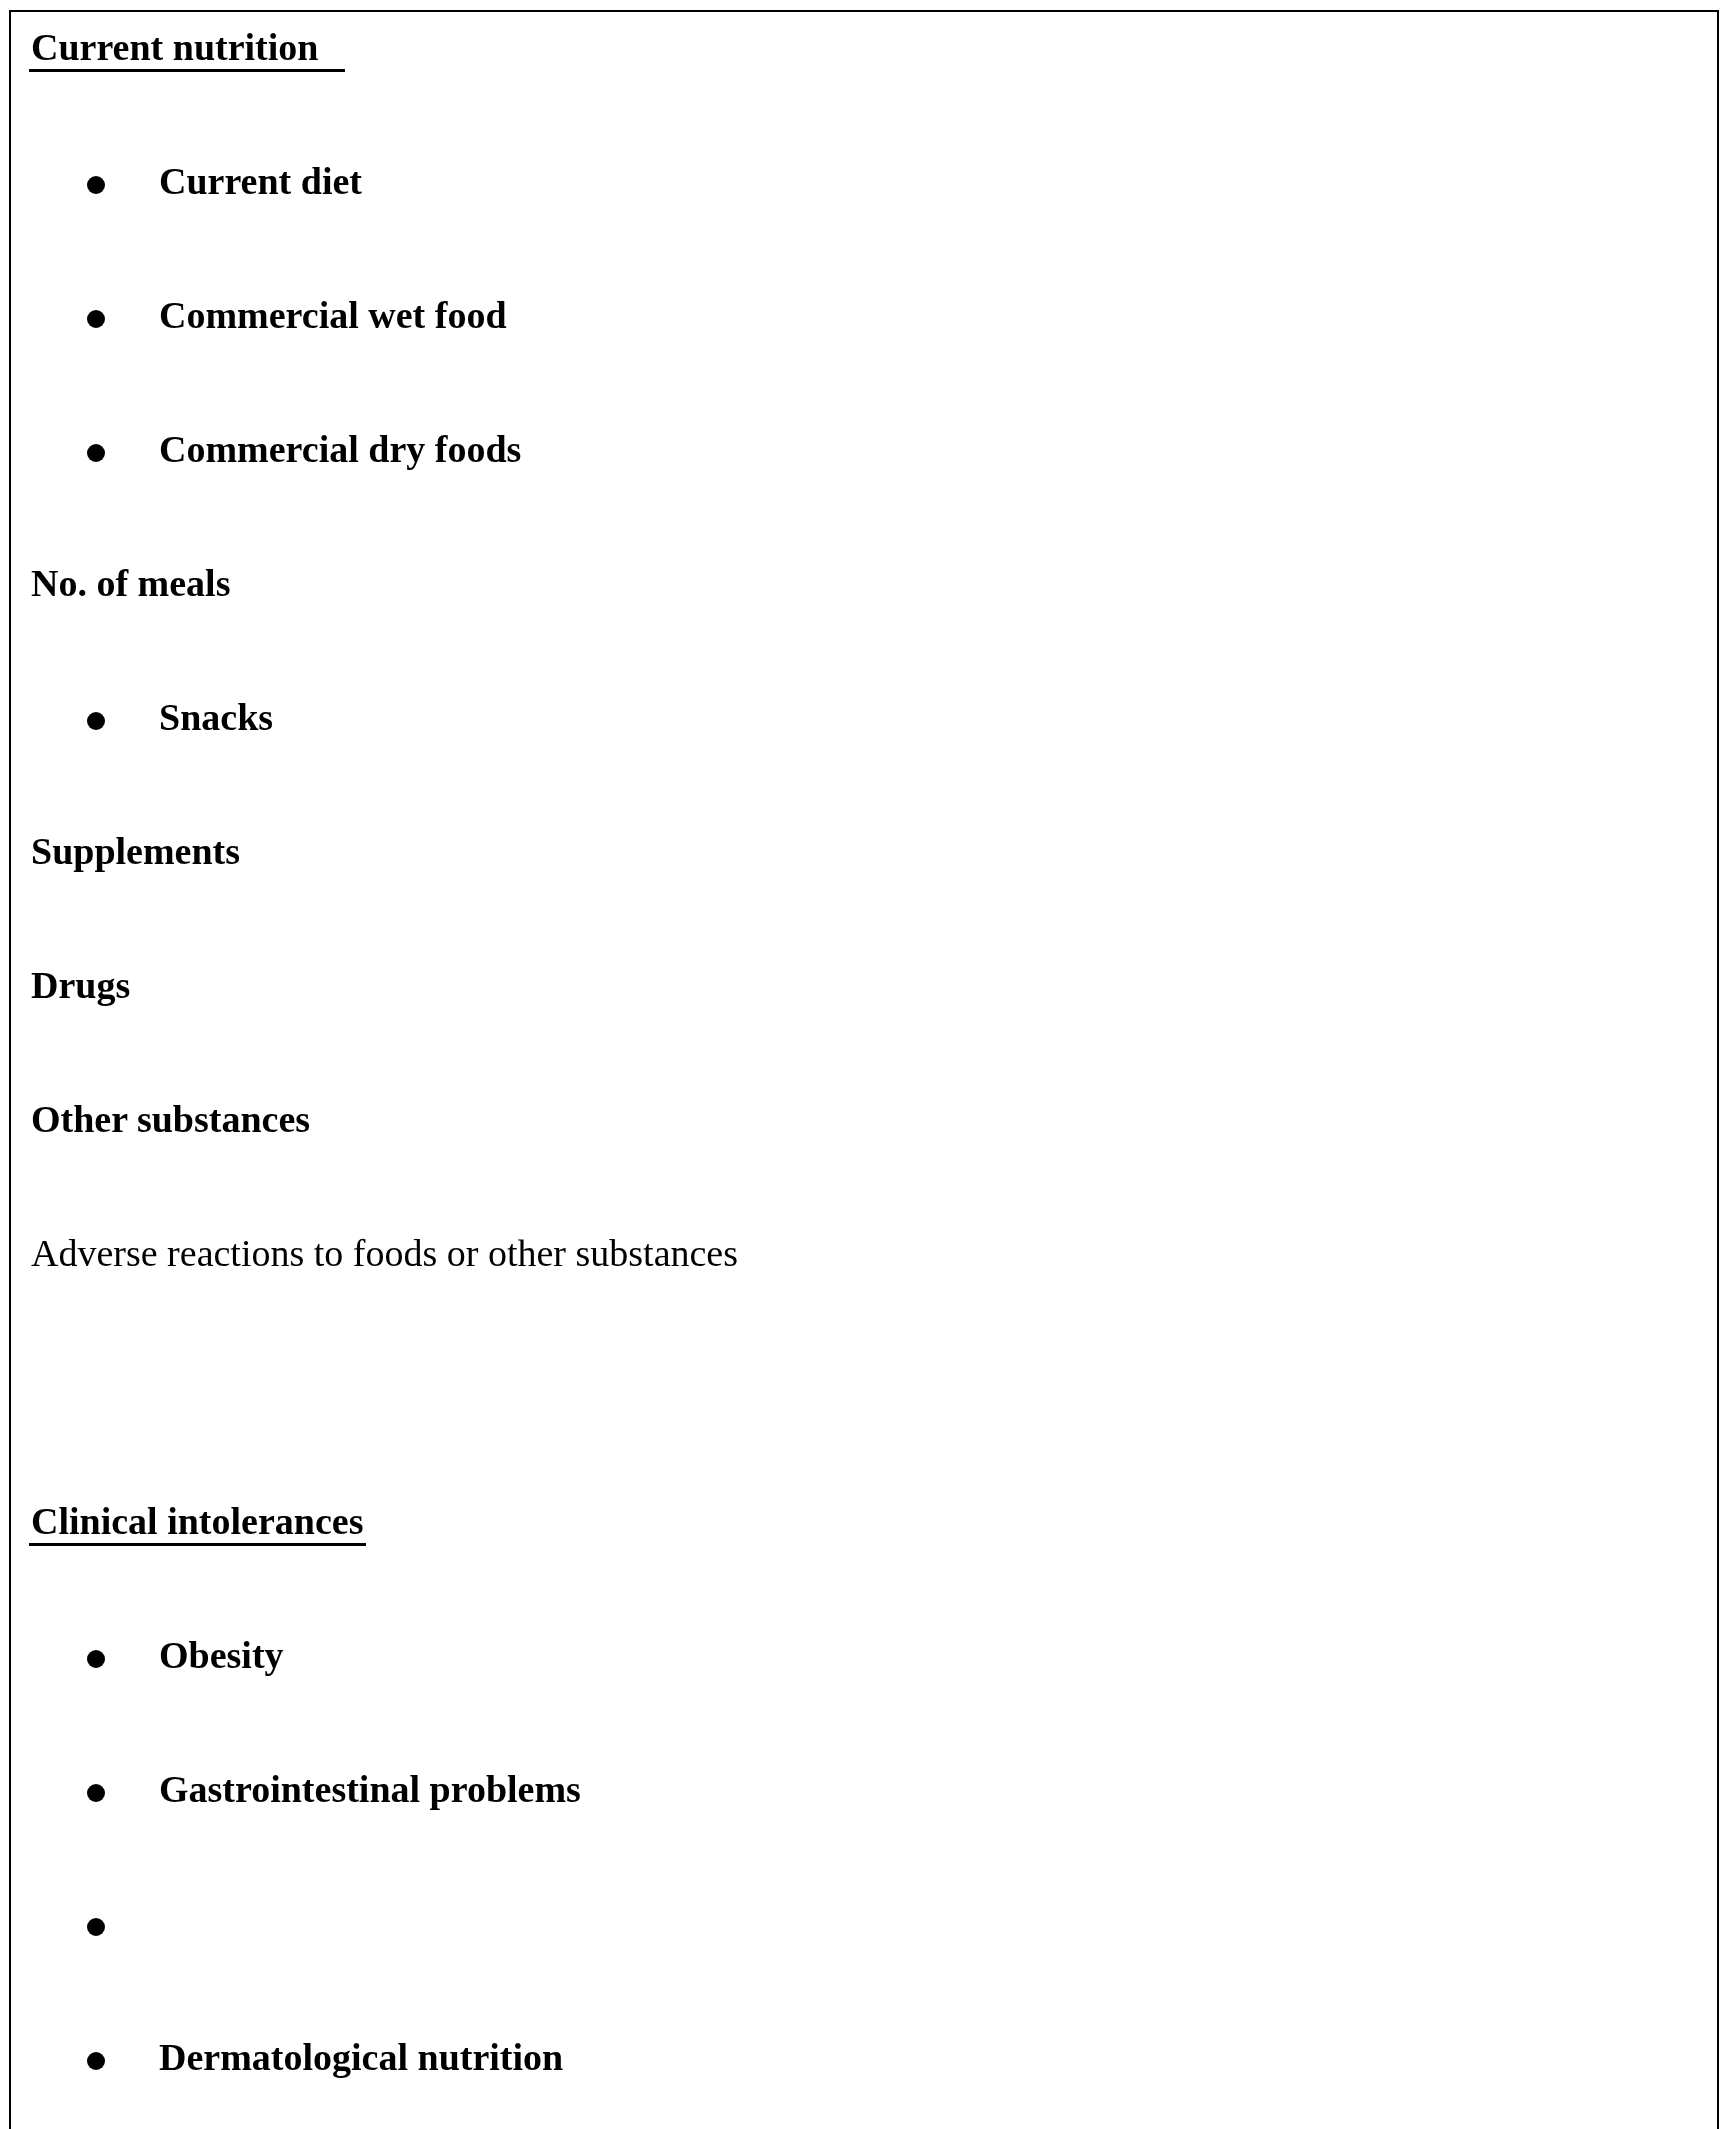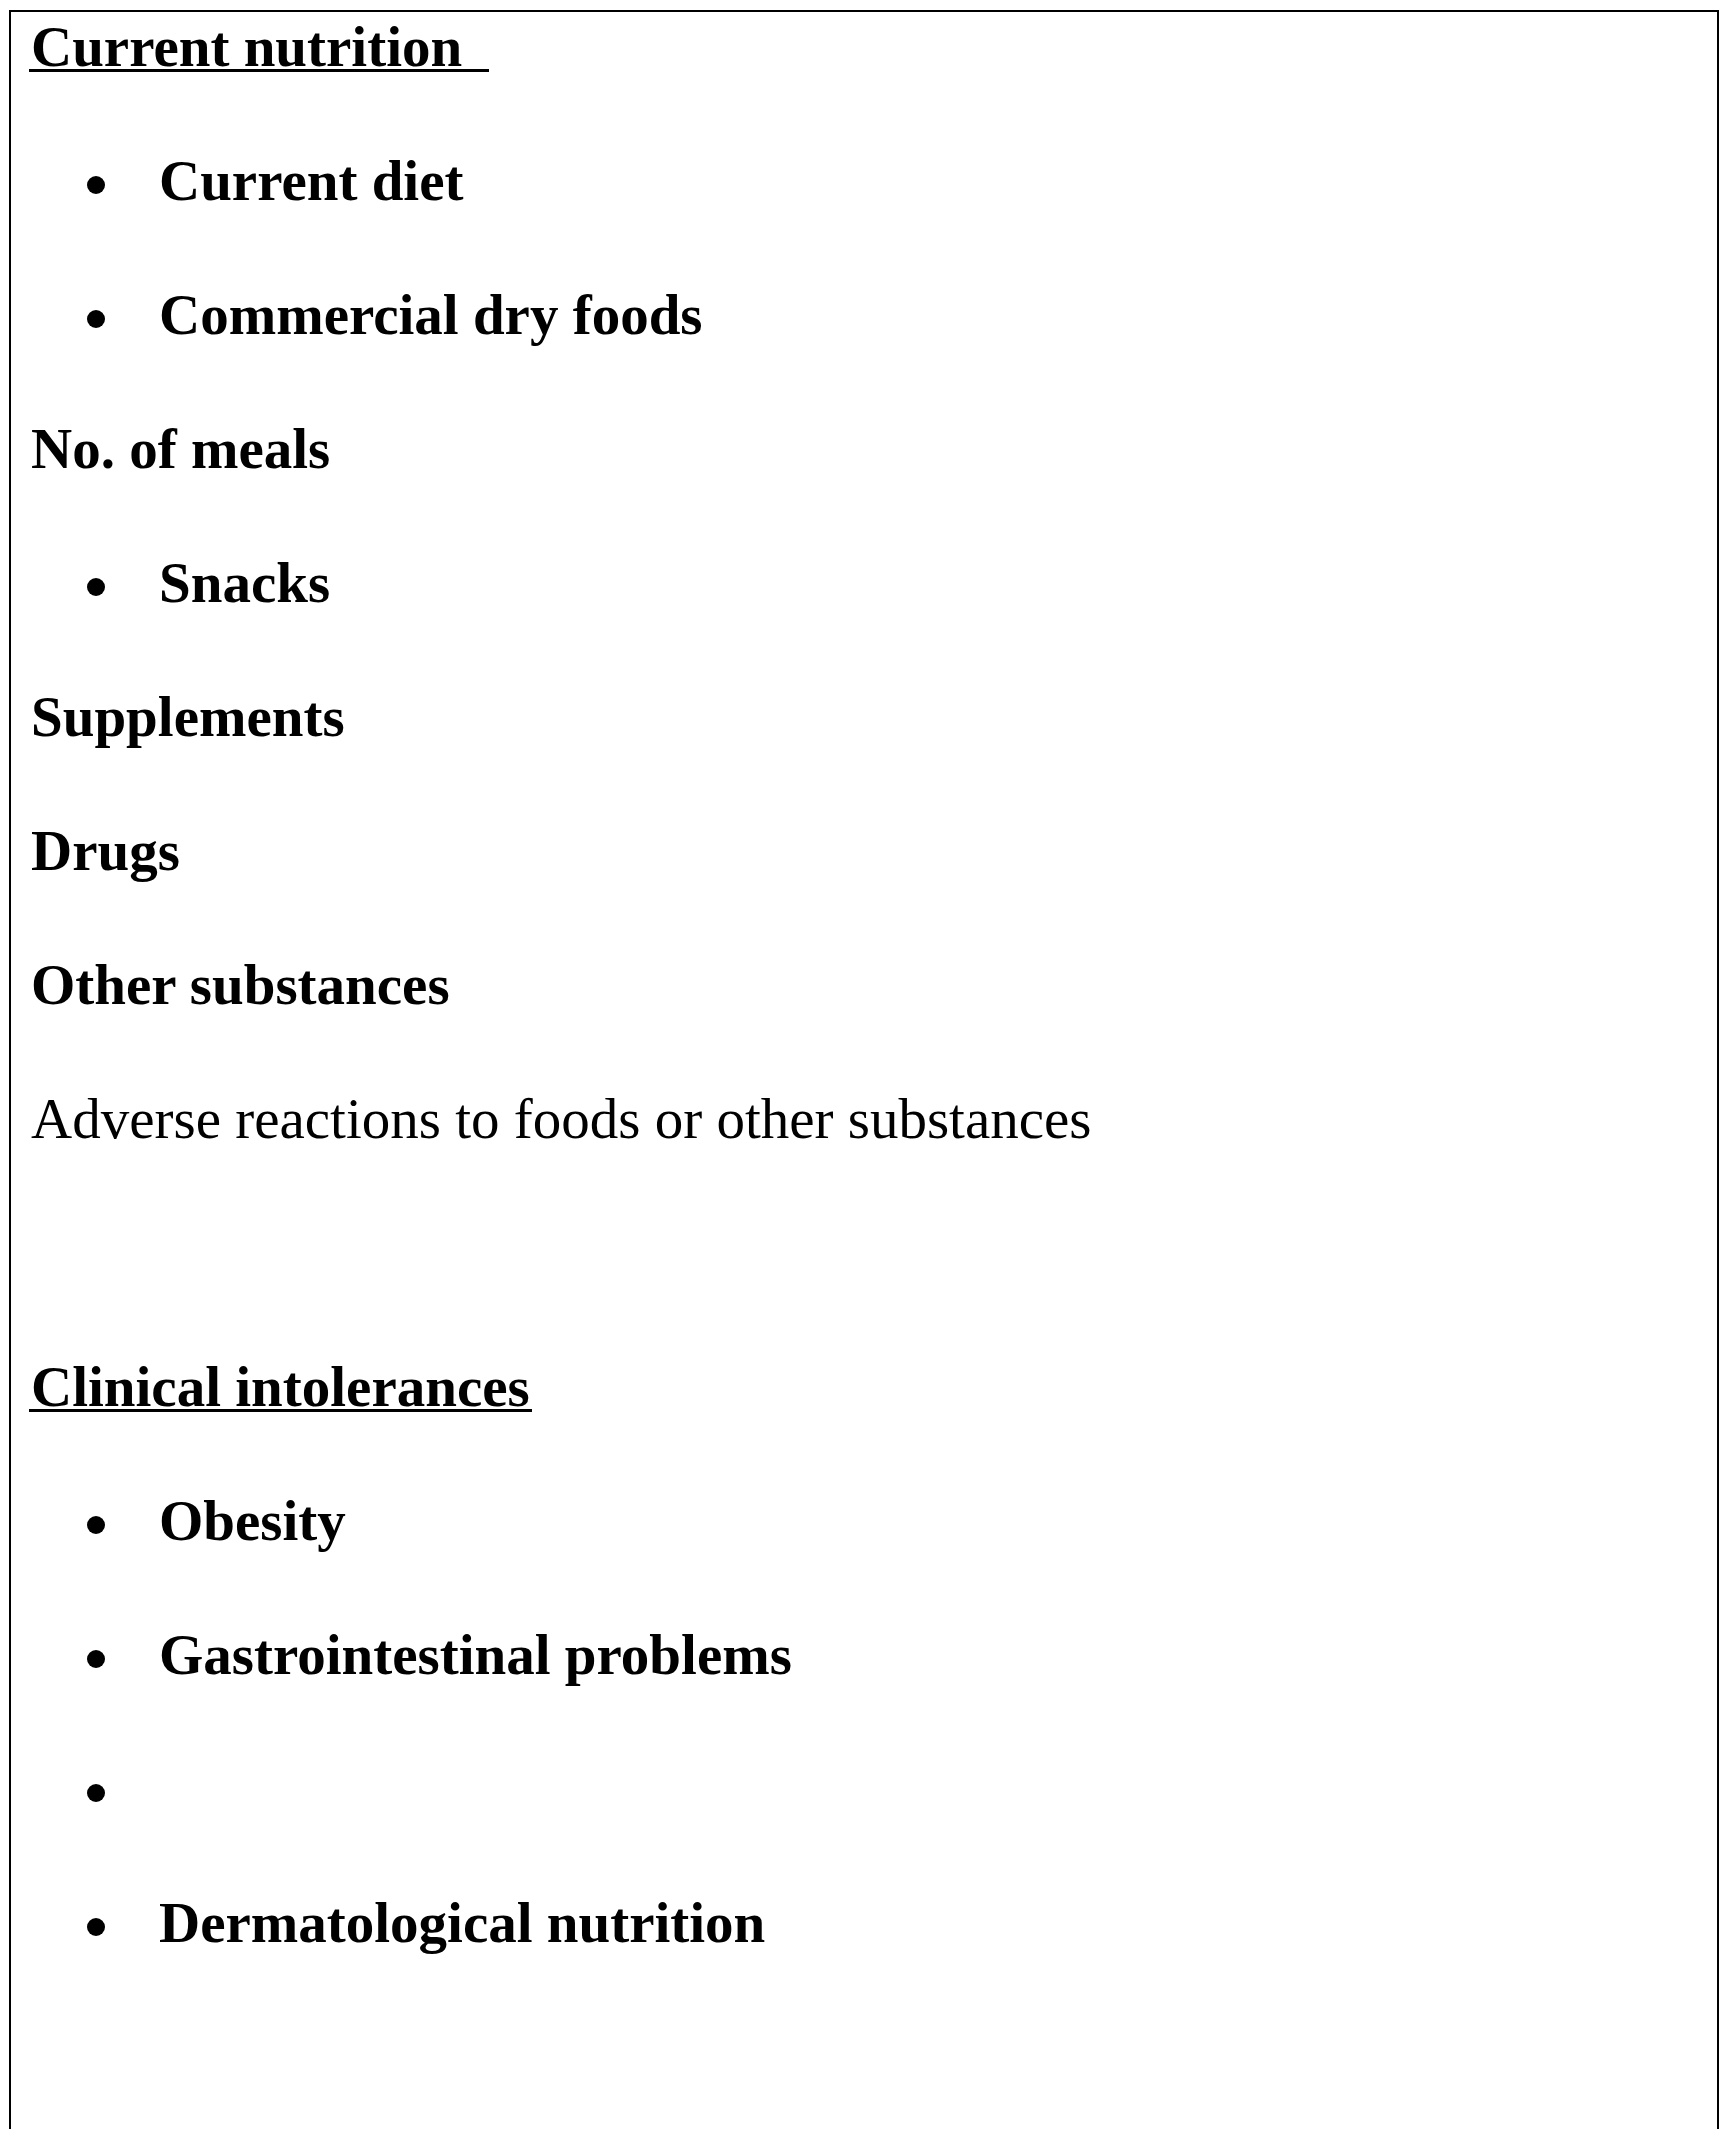--- a/index.html
+++ b/index.html
@@ -26,21 +26,21 @@
     }
     .rows {
       position: absolute;
       left: 20px;      
       top: 4.7px;       
       right: 0;
     }
     .row {
       position: relative;
       height: 134px;
-      font-size: 57px;
+      font-size: 38px;
       line-height: 60px;
       white-space: nowrap;
     }
     .row.bold { font-weight: bold; }
     .row.regular { font-weight: normal; }
 
     .heading {
       position: relative;
       display: inline-block;
       font-weight: bold;
@@ -81,20 +81,24 @@
     <div class="row">
       <span class="heading trail">Current nutrition</span>
     </div>
 
     <div class="row bullet-row">
       <span class="bullet"></span>
       <span class="label">Current diet</span>
     </div>
     <div class="row bullet-row">
       <span class="bullet"></span>
+      <span class="label">Commercial wet food</span>
+    </div>
+    <div class="row bullet-row">
+      <span class="bullet"></span>
       <span class="label">Commercial dry foods</span>
     </div>
     <div class="row bold">
       <span>No. of meals</span>
     </div>
 
     <div class="row bullet-row">
       <span class="bullet"></span>
       <span class="label">Snacks</span>
     </div>

